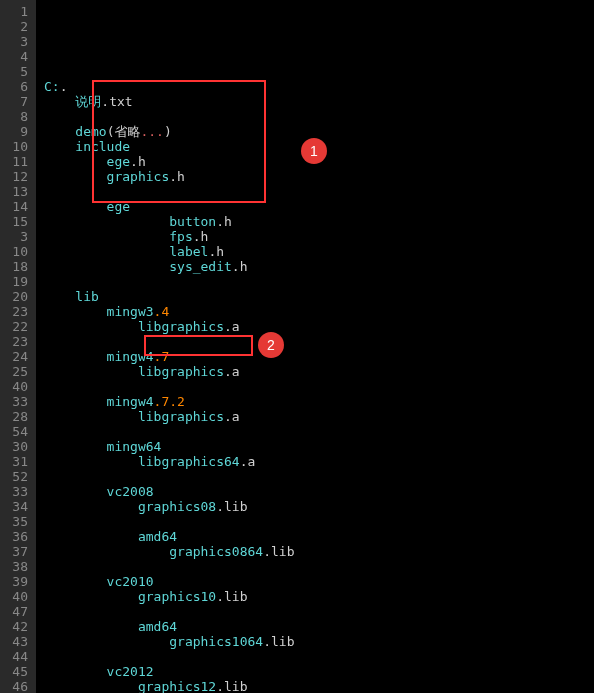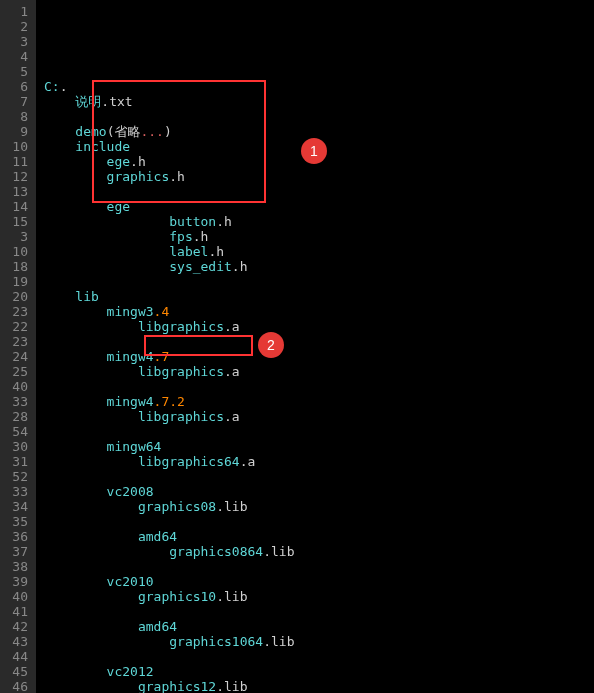--- a/index.html
+++ b/index.html
@@ -55,21 +55,21 @@
     <div>31</div>
     <div>52</div>
     <div>33</div>
     <div>34</div>
     <div>35</div>
     <div>36</div>
     <div>37</div>
     <div>38</div>
     <div>39</div>
     <div>40</div>
-    <div>41</div>
+    <div>47</div>
     <div>42</div>
     <div>43</div>
     <div>44</div>
     <div>45</div>
     <div>46</div>
   </div>
 <div class="editor" id="editor">
   <div class="box" id="box1"></div>
   <div class="box" id="box2"></div>
   <div class="badge" id="badge1">1</div>

